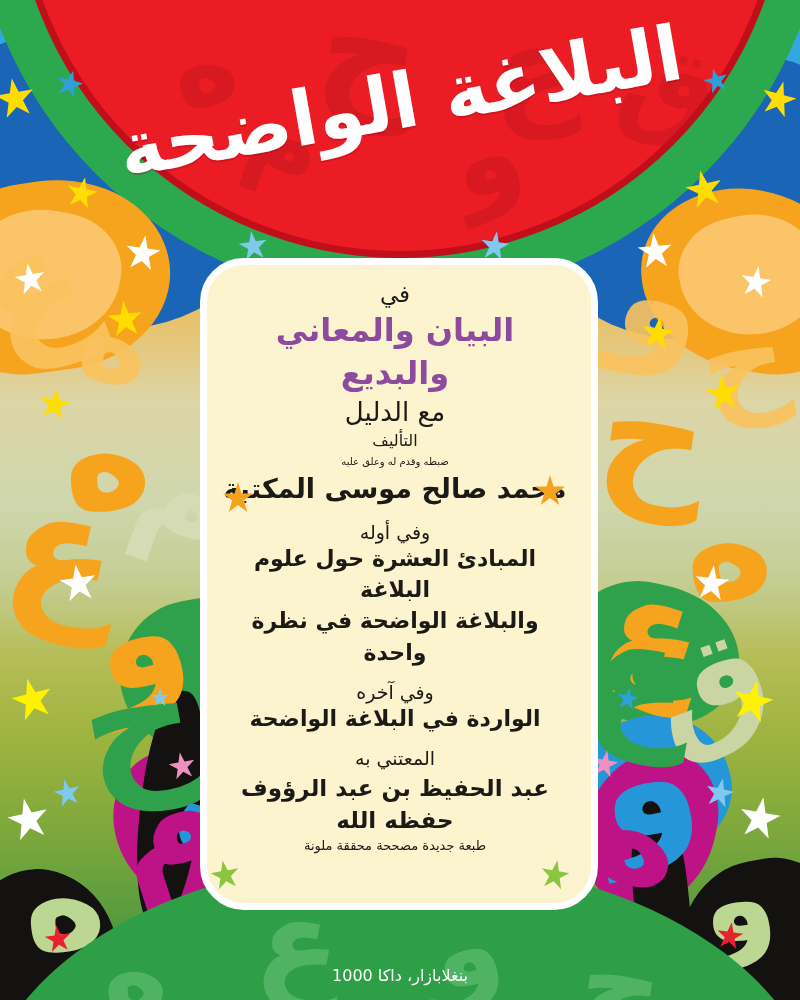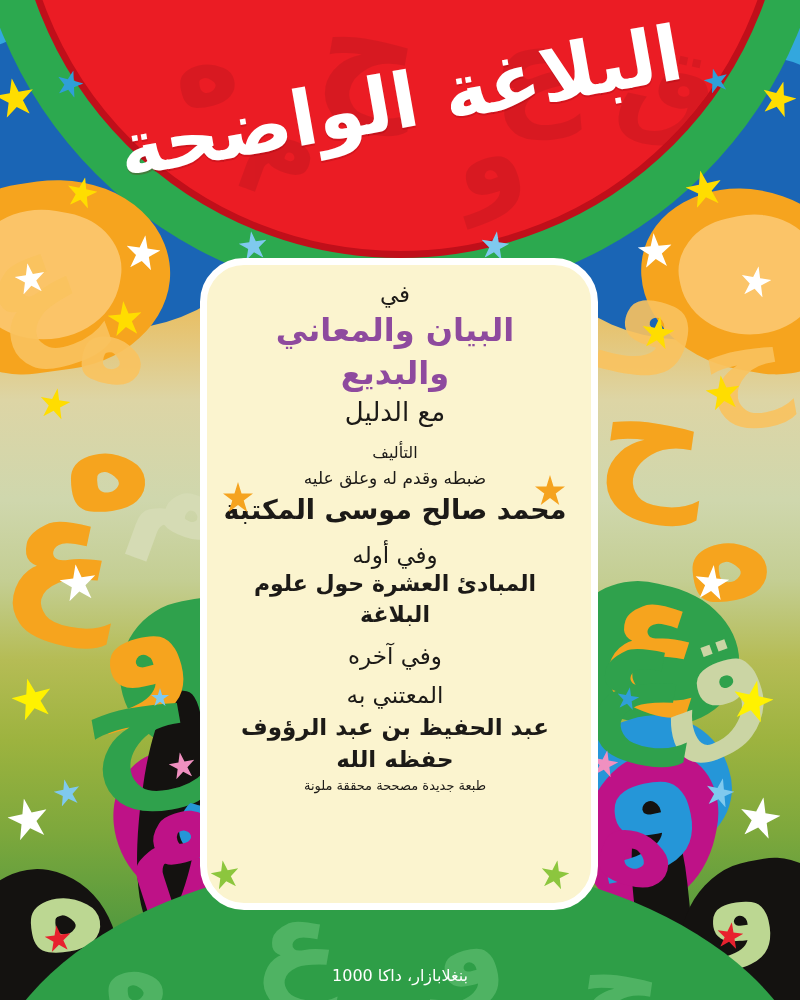--- a/index.html
+++ b/index.html
@@ -35,25 +35,25 @@
   
   .panel{
     position:absolute;left:200px;top:258px;width:398px;height:652px;
     background:#FBF4CF;border:7px solid #FFFFFF;border-radius:44px;box-sizing:border-box;
     display:flex;flex-direction:column;align-items:center;
     padding:12px 18px 10px 10px;color:#1C1A17;text-align:center;
   }
   .p-in{font-size:23px;margin-top:4px;}
   .p-subjects{font-size:32px;font-weight:bold;color:#8E4A9E;margin-top:2px;line-height:1.35;}
   .p-guide{font-size:26px;margin-top:2px;}
-  .p-label-sm{font-size:16px;margin-top:16px;}
+  .p-label-sm{font-size:16px;margin-top:4px;}
   .p-authors{font-size:29px;font-weight:bold;margin-top:2px;line-height:1.35;}
-  .p-edintro{font-size:17px;margin-top:6px;}
+  .p-edintro{font-size:10px;margin-top:6px;}
   .p-editor{font-size:27px;font-weight:bold;margin-top:4px;line-height:1.35;}
-  .p-seclabel{font-size:23px;margin-top:13px;}
+  .p-seclabel{font-size:19px;margin-top:13px;}
   .p-secline{font-size:22px;font-weight:bold;line-height:1.42;}
   .p-caretaker{font-size:23px;font-weight:bold;margin-top:3px;line-height:1.4;}
   .p-edition{font-size:13px;margin-top:2px;}
   
   .footer-name{
     position:absolute;left:0;right:0;top:920px;text-align:center;
     color:#FFFFFF;font-size:34px;font-weight:bold;letter-spacing:0;
   }
   .footer-addr{
     position:absolute;left:0;right:0;top:966px;text-align:center;
@@ -168,21 +168,23 @@
 
   <div class="panel">
     <div class="p-in">في</div>
     <div class="p-subjects">البيان والمعاني والبديع</div>
     <div class="p-guide">مع الدليل</div>
     <div class="p-label-sm">التأليف</div>
     <div class="p-edintro">ضبطه وقدم له وعلق عليه</div>
     <div class="p-editor">محمد صالح موسى المكتبة</div>
     <div class="p-seclabel">وفي أوله</div>
     <div class="p-secline">المبادئ العشرة حول علوم البلاغة</div>
+    <div class="p-secline">والبلاغة الواضحة في نظرة واحدة</div>
     <div class="p-seclabel">وفي آخره</div>
+    <div class="p-secline">الواردة في البلاغة الواضحة</div>
     <div class="p-seclabel">المعتني به</div>
     <div class="p-caretaker">عبد الحفيظ بن عبد الرؤوف حفظه الله</div>
     <div class="p-edition">طبعة جديدة مصححة محققة ملونة</div>
 
   </div>
 
   <div class="layer">
       <div class="star" style="left: 223px; top: 482px; width: 30px; height: 30px; background: rgb(245, 163, 31); transform: rotate(0deg);"></div>
       <div class="star" style="left: 535px; top: 475px; width: 30px; height: 30px; background: rgb(245, 163, 31); transform: rotate(0deg);"></div>
       <div class="star" style="left: 211px; top: 860px; width: 28px; height: 28px; background: rgb(140, 198, 62); transform: rotate(-10deg);"></div>

